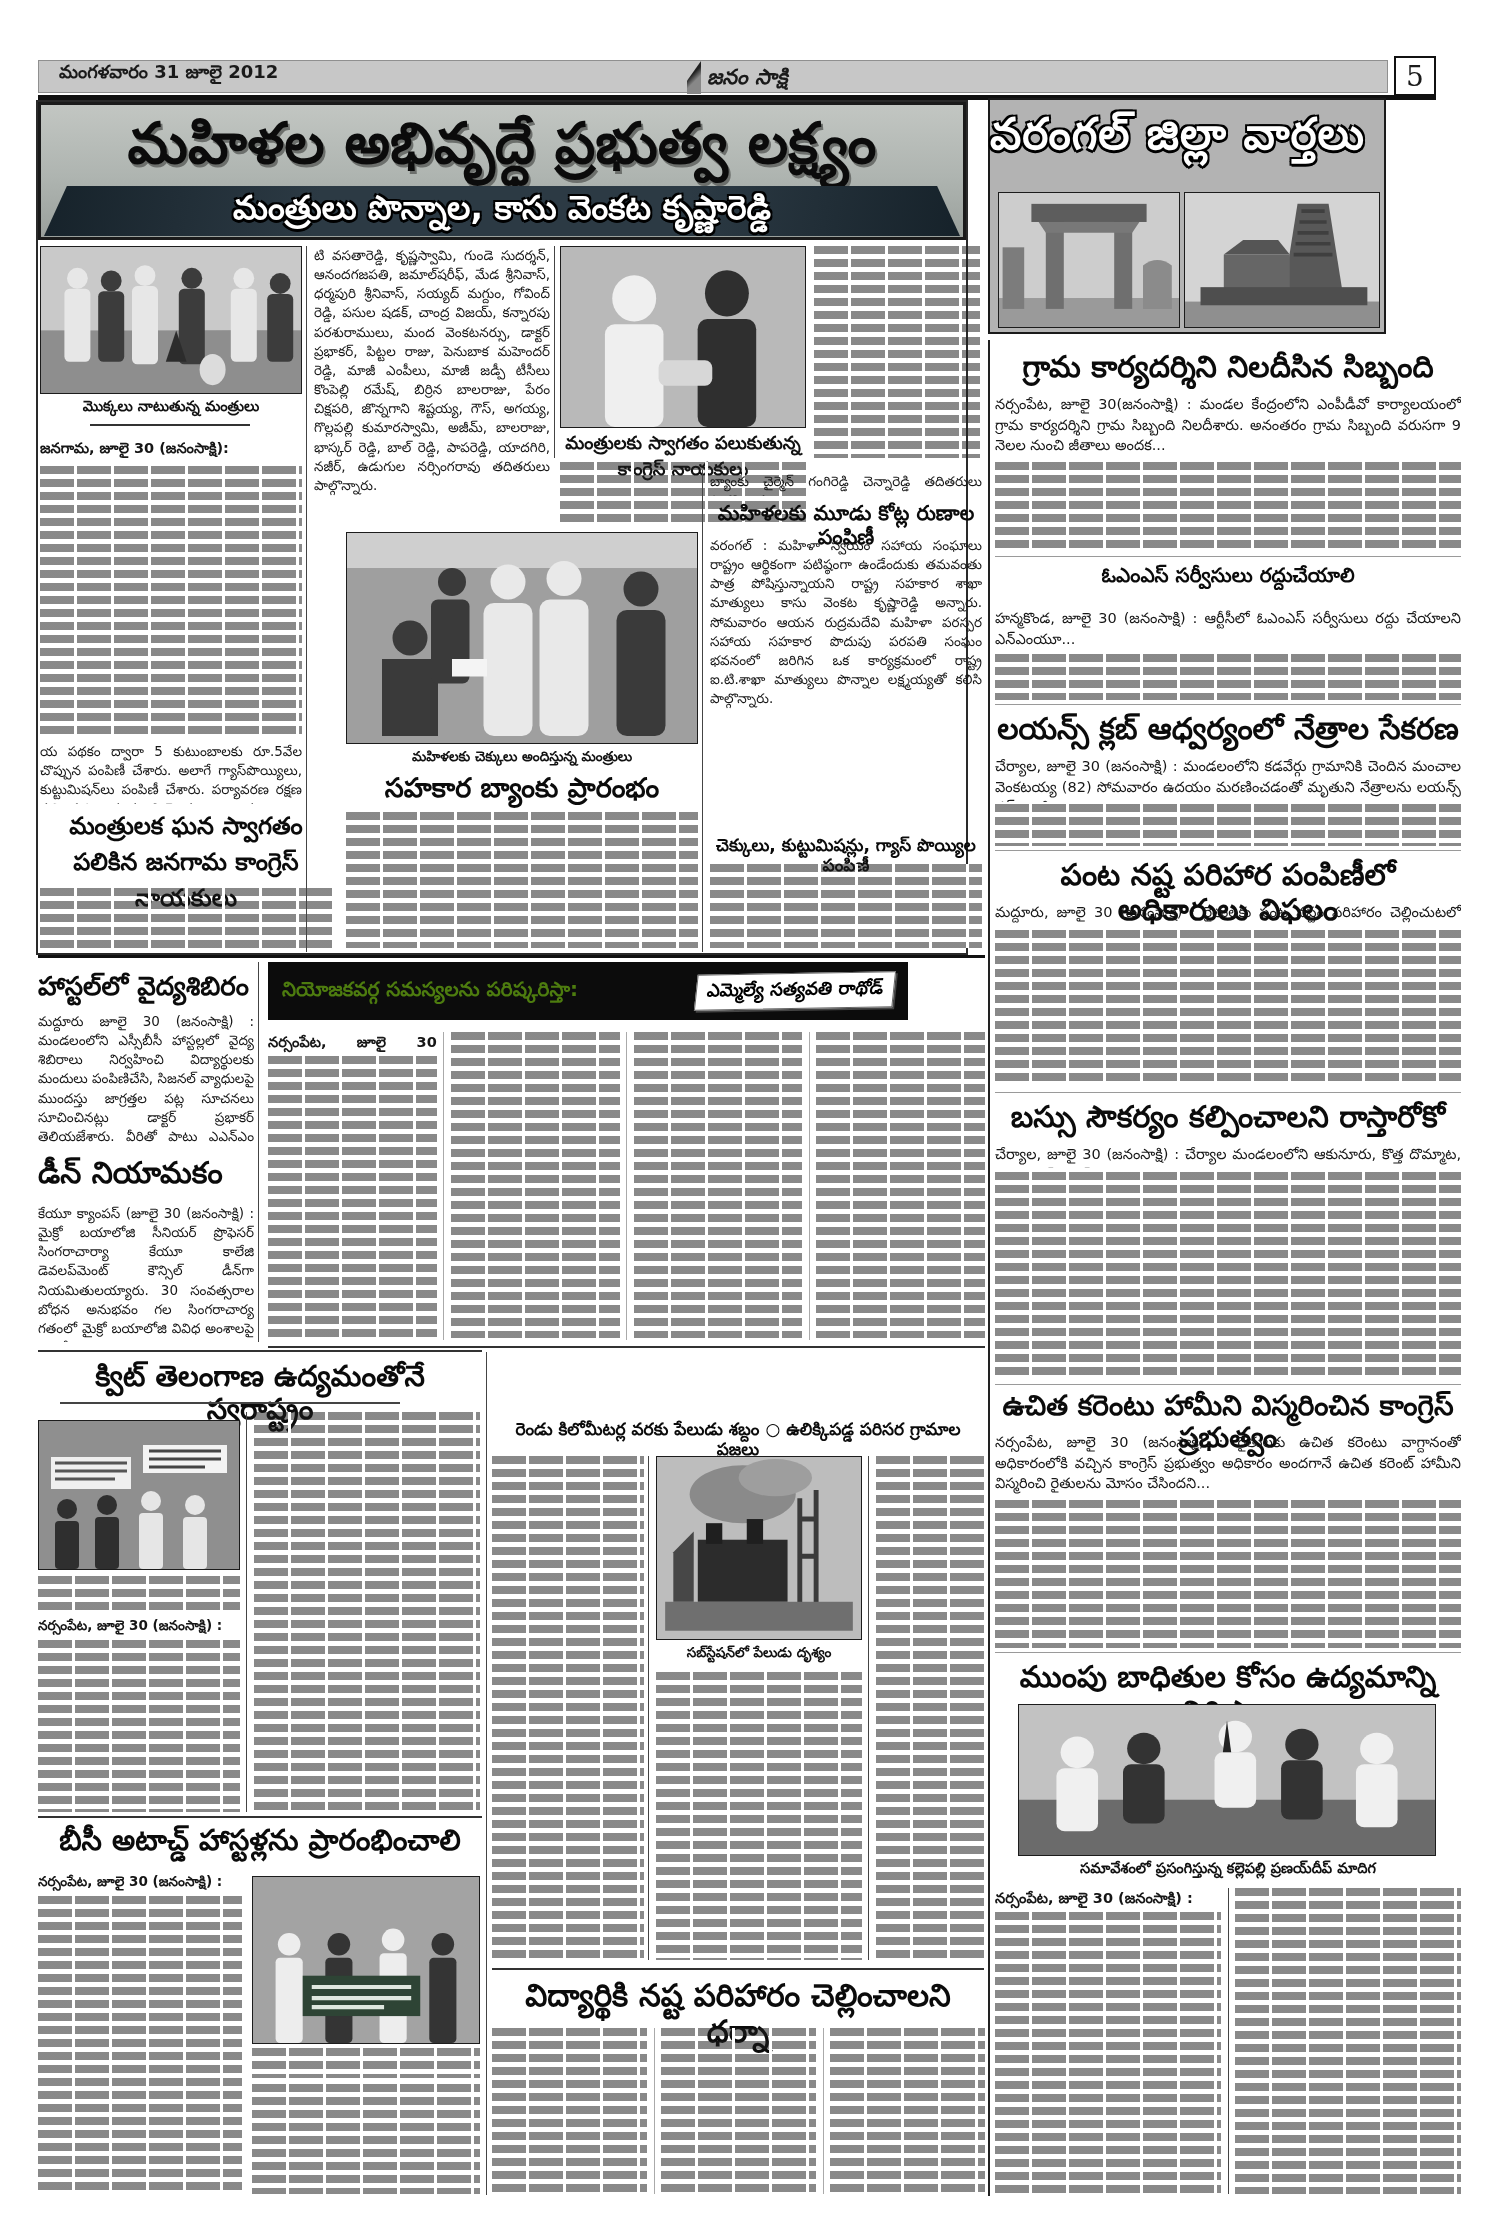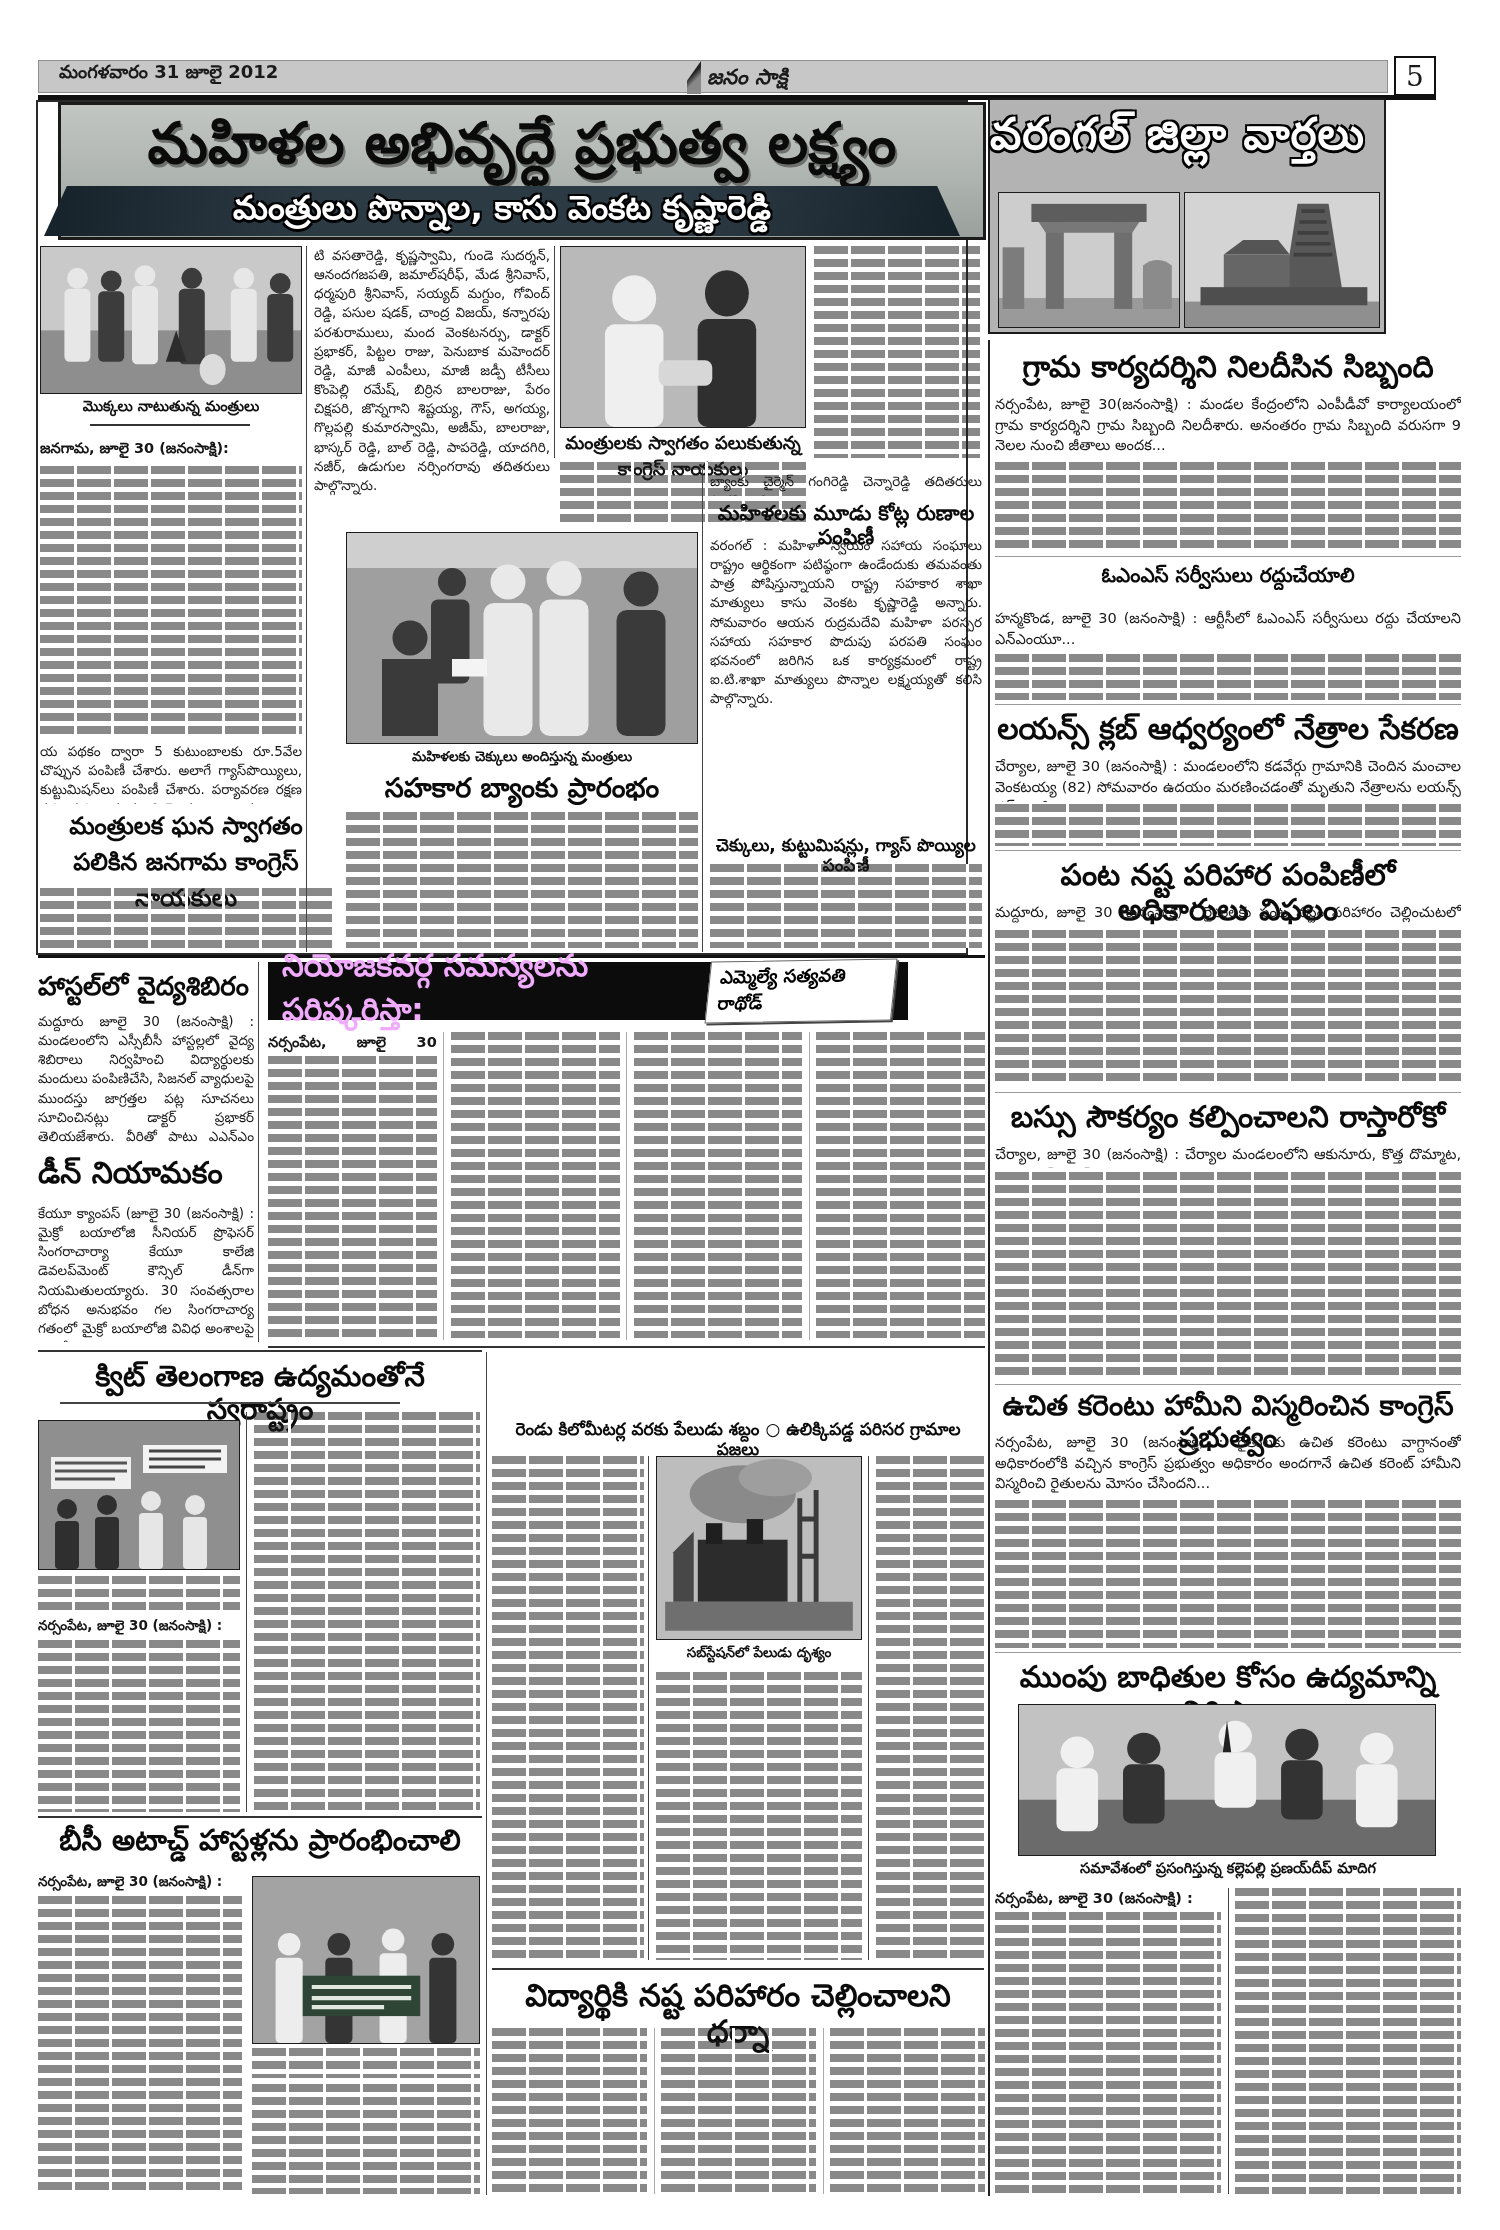--- a/index.html
+++ b/index.html
@@ -13,21 +13,21 @@
   .body{font-size:14.5px;line-height:1.42;text-align:justify;color:#161616;}
   .body b{font-weight:700;}
   .hl{font-weight:700;color:#0b0b0b;text-align:center;line-height:1.15;}
   .cap{font-weight:700;font-size:14.5px;text-align:center;color:#111;}
   .rule-h{background:#111;}
   .rule-v{background:#444;}
   .photo{border:1px solid #1c1c1c;background:linear-gradient(115deg,#a8a8a8,#d8d8d8 38%,#8b8b8b 70%,#bdbdbd);}
   .photo svg{display:block;width:100%;height:100%;}
   .headerbar{background:#c7c7c7;border:1px solid #8f8f8f;display:flex;align-items:center;}
   .outline-white{color:#fff;text-shadow:-2px -2px 0 #000,2px -2px 0 #000,-2px 2px 0 #000,2px 2px 0 #000,0 3px 0 #000;}
-  .mainbox{background:linear-gradient(180deg,#c2c6c2 0%,#aeb4b0 55%,#9aa09c 100%);border:3px solid #1b1b1b;margin-left:20px;}
+  .mainbox{background:linear-gradient(180deg,#c2c6c2 0%,#aeb4b0 55%,#9aa09c 100%);border:3px solid #1b1b1b;}
   .subband{background:linear-gradient(100deg,#16222a 0%,#2c3a44 30%,#2c3a44 70%,#16222a 100%);
            clip-path:polygon(2.5% 0,97.5% 0,100% 100%,0 100%);}
   .blackbanner{background:#0c0c0c;display:flex;align-items:center;justify-content:space-between;padding:0 14px;}
   .whitetag{background:#fff;color:#000;font-weight:700;transform:skew(-7deg) rotate(-1deg);
             padding:4px 10px;border:1px solid #666;box-shadow:2px 2px 0 #444;}
   .graypanel{background:#b3b3b3;border:2px solid #1a1a1a;}
   .cols3{column-count:3;column-gap:14px;column-rule:1px solid #aaa;}
   .cols4{column-count:4;column-gap:14px;column-rule:1px solid #aaa;}
   .gblock{width:100%;break-inside:avoid;}
 </style>
@@ -225,21 +225,21 @@
       <path d="M50 4 l1 8 h-2 z" fill="#222"></path>
     </svg>
   </div>
   <div class="a cap" style="left:995px;top:1860px;width:466px;">సమావేశంలో ప్రసంగిస్తున్న కల్లెపల్లి ప్రణయ్‌దీప్ మాదిగ</div>
   <div class="a body" style="left:995px;top:1888px;width:226px;height:22px;overflow:hidden;"><b>నర్సంపేట, జూలై 30 (జనంసాక్షి) :</b></div>
   <div class="a greek" style="left:995px;top:1912px;width:226px;height:282px;"></div>
   <div class="a greek" style="left:1235px;top:1888px;width:226px;height:306px;"></div>
   <div class="a rule-v" style="left:1228px;top:1888px;width:1px;height:306px;"></div>
 
   <div class="a blackbanner" style="left:268px;top:962px;width:640px;height:58px;">
-    <span style="color:#f0abfc;font-size:31px;font-weight:700;">నియోజకవర్గ సమస్యలను పరిష్కరిస్తా:</span>
+    <span style="color:#4d7c0f;font-size:20px;font-weight:700;">నియోజకవర్గ సమస్యలను పరిష్కరిస్తా:</span>
     <span class="whitetag" style="font-size:18px;">ఎమ్మెల్యే సత్యవతి రాథోడ్</span>
   </div>
   <div class="a" style="left:268px;top:1032px;width:717px;height:308px;">
     <div class="cols4" style="height:100%;">
       <div class="body gblock" style="height:24px;overflow:hidden;"><b>నర్సంపేట, జూలై 30 (జనంసాక్షి) :</b></div>
       <div class="greek gblock" style="height:282px;"></div>
       <div class="greek gblock" style="height:306px;"></div>
       <div class="greek gblock" style="height:306px;"></div>
       <div class="greek gblock" style="height:306px;"></div>
     </div>

